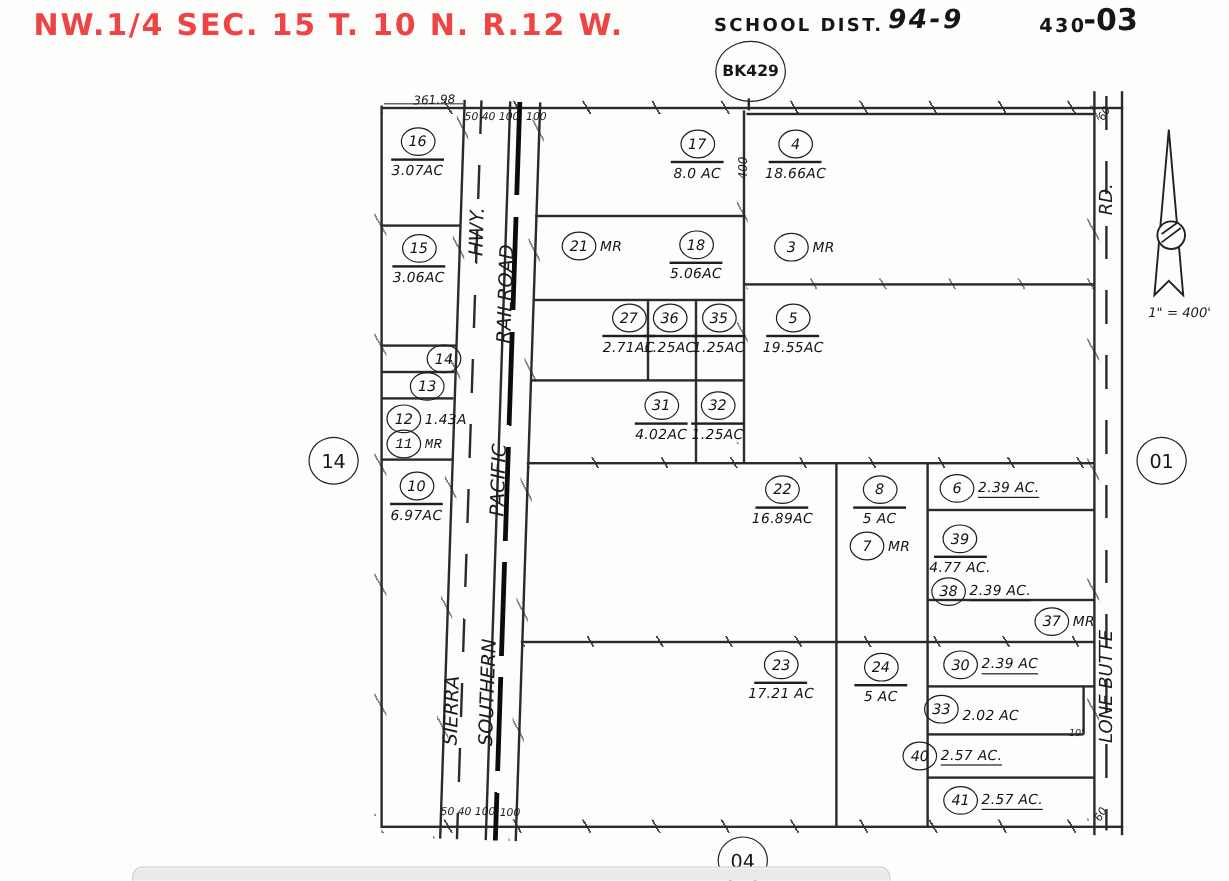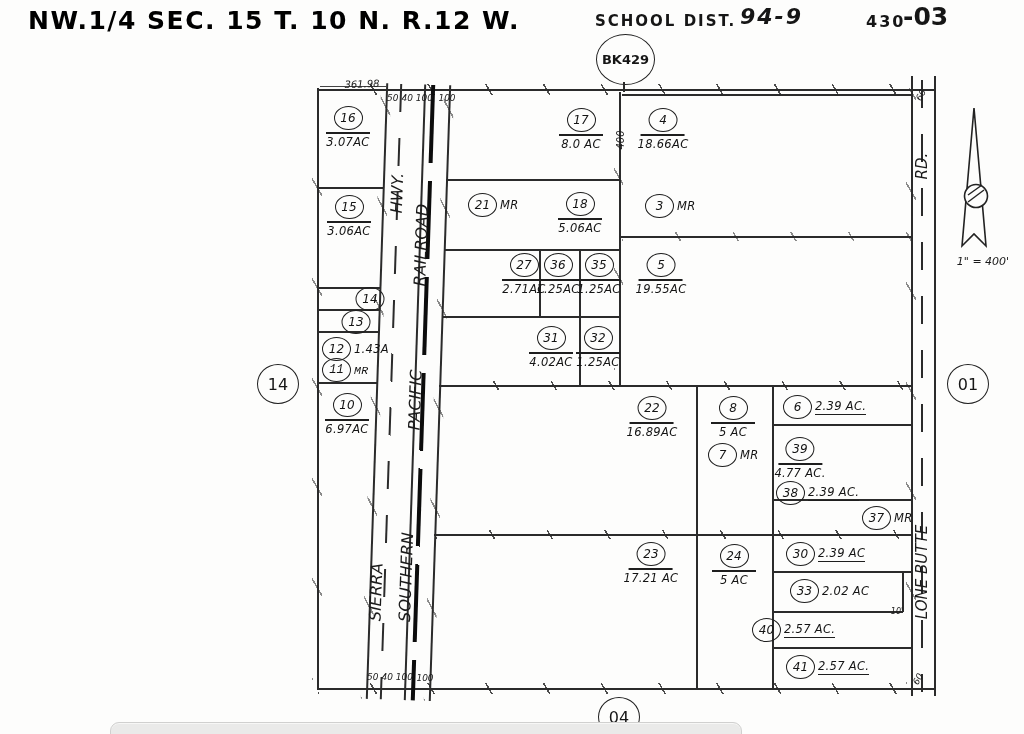--- a/index.html
+++ b/index.html
@@ -7,21 +7,21 @@
          font-family:"DejaVu Sans",sans-serif;color:#161616;}
   .hl{position:absolute;height:1.6px;background:#2b2b2b;}
   .vl{position:absolute;width:1.6px;background:#2b2b2b;}
   .thin{height:1px;background:#444;}
   .hatch{position:absolute;background:repeating-linear-gradient(60deg,#2b2b2b 0 1.5px,transparent 1.5px 50px);opacity:.85;}
   .hatch.lite{opacity:.55;}
   .dash-v{position:absolute;width:1.5px;background:repeating-linear-gradient(to bottom,#2b2b2b 0 28px,transparent 28px 54px);}
   .track-v{position:absolute;width:3.5px;background:repeating-linear-gradient(to bottom,#0c0c0c 0 78px,transparent 78px 96px);}
   #corridor{position:absolute;left:356px;top:84px;width:100px;height:616px;transform:rotate(1.9deg);}
   #corridor>div{top:0;height:100%;}
-  .hdr-title{position:absolute;left:28px;top:6px;font-size:25px;font-weight:600;letter-spacing:1.5px;color:#000000;}
+  .hdr-title{position:absolute;left:28px;top:6px;font-size:25px;font-weight:600;letter-spacing:1.5px;color:#ef4444;}
   .hdr-school{position:absolute;left:595px;top:12px;font-size:15px;letter-spacing:2px;font-weight:600;text-align:right;}
   .hdr-school-val{position:absolute;left:740px;top:4px;font-size:22px;font-style:italic;font-weight:600;letter-spacing:2px;}
   .hdr-sheet-prefix{position:absolute;left:866px;top:12px;font-size:16px;letter-spacing:2px;font-weight:600;}
   .hdr-sheet-suffix{position:absolute;left:903px;top:2px;font-size:25px;font-weight:600;}
   .bk-circle{position:absolute;left:596px;top:34px;width:57px;height:49px;border:1.8px solid #222;
              border-radius:50%;display:flex;align-items:center;justify-content:center;font-size:13px;font-weight:600;background:#fdfdfc;}
   .refc{position:absolute;width:40px;height:38px;border:1.8px solid #222;border-radius:50%;
         display:flex;align-items:center;justify-content:center;font-size:16px;transform:translate(-50%,-50%);background:transparent;}
   .parcel{position:absolute;font-style:italic;font-weight:500;color:#141414;white-space:nowrap;}
   .stacked{display:flex;flex-direction:column;align-items:center;transform:translateX(-50%);}
@@ -233,21 +233,21 @@
       </div>
       <div class="parcel stacked" style="left: 734px; top: 544px;">
         <span class="pnum">24</span>
         <span class="pbar"></span>
         <span class="parea">5 AC</span>
       </div>
       <div class="parcel inline" style="left: 786px; top: 554px;">
         <span class="pnum">30</span>
         <span class="parea u">2.39 AC</span>
       </div>
-      <div class="parcel inline" style="left: 790px; top: 591px;">
+      <div class="parcel inline" style="left: 770px; top: 591px; align-items: flex-end;">
         <span class="pnum">33</span>
         <span class="parea">2.02 AC</span>
       </div>
       <div class="parcel inline" style="left: 752px; top: 630px;">
         <span class="pnum">40</span>
         <span class="parea u">2.57 AC.</span>
       </div>
       <div class="parcel inline" style="left: 786px; top: 667px;">
         <span class="pnum">41</span>
         <span class="parea u">2.57 AC.</span>

